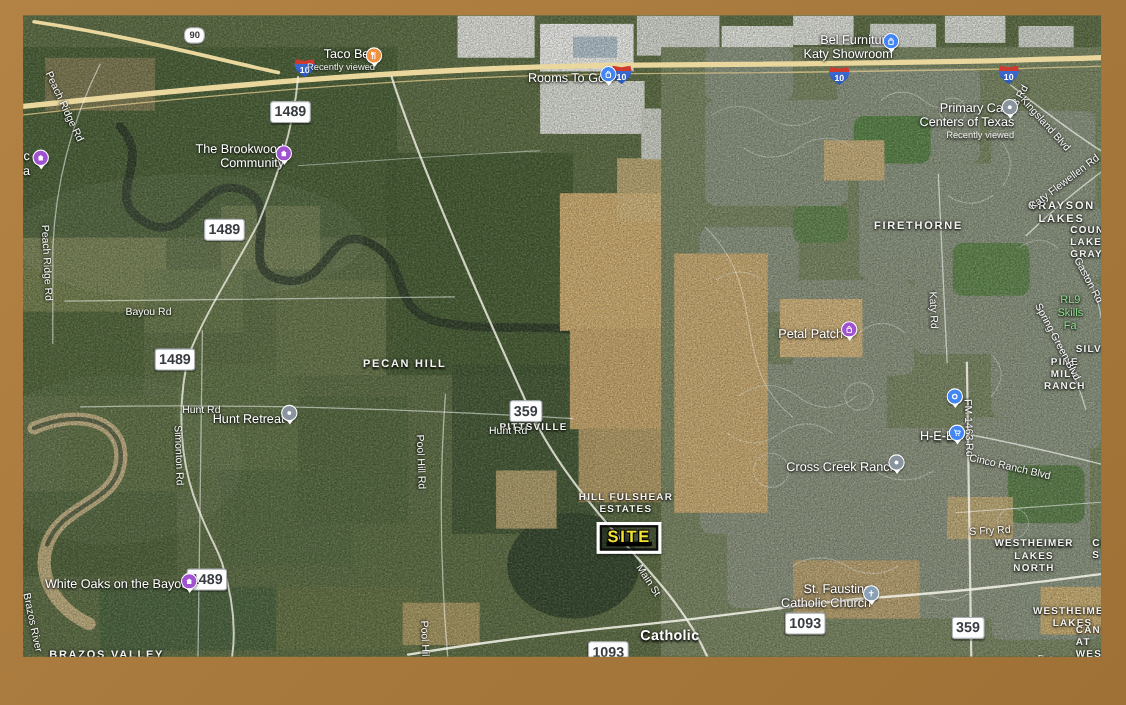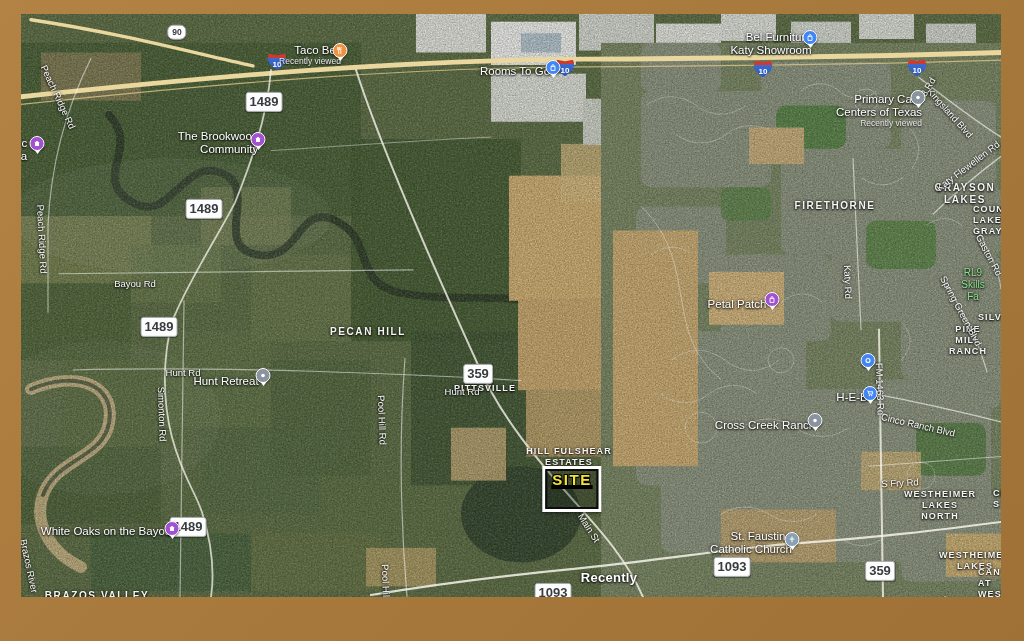--- a/index.html
+++ b/index.html
@@ -51,21 +51,21 @@
         box-shadow:0 1px 1px rgba(0,0,0,.35);}
   .sh-i{position:absolute;transform:translate(-50%,-50%);width:19px;height:17px;
         clip-path:polygon(8% 2%,50% 10%,92% 2%,100% 30%,90% 62%,50% 100%,10% 62%,0% 30%);
         background:linear-gradient(180deg,#cf3a2f 0 28%,#3b6ad0 28%,#2d57b4 100%);
         color:#fff;font-size:8px;font-weight:700;display:flex;align-items:center;
         justify-content:center;padding-top:3px;box-sizing:border-box;
         filter:drop-shadow(0 0 1px rgba(255,255,255,.9));}
   
   .site{position:absolute;transform:translate(-50%,-50%);border:3px solid #fff;
         box-shadow:0 1px 3px rgba(0,0,0,.6);}
-  .site-inner{border:2px solid #0d0d0d;background:rgba(22,30,17,.3);padding:0 5px 18px;}
+  .site-inner{border:2px solid #0d0d0d;background:rgba(22,30,17,.3);padding:0 5px 1px;}
   .site-text{font-size:15px;font-weight:800;letter-spacing:1.5px;color:#F2E431;
         text-decoration:underline;text-decoration-thickness:2px;text-decoration-color:#000;
         text-shadow:1px 1px 0 #000,-1px -1px 0 #000,1px -1px 0 #000,-1px 1px 0 #000;}
   .mk-c svg{display:block}
 </style>
 </head>
 <body>
 
 <div class="map">
 
@@ -244,21 +244,21 @@
   <div class="lbl district sm" style="left:919px;top:491px">WESTHEIMER
 LAKES NORTH</div>
   <div class="lbl district sm edgeL" style="left:972px;top:485px">CI
 S</div>
   <div class="lbl district sm" style="left:954px;top:547px">WESTHEIMER
 LAKES</div>
   <div class="lbl district sm edgeL" style="left:957px;top:575px">CANYON
 AT WEST
 LAK</div>
   <div class="lbl park" style="left:952px;top:271px">RL9 Skills Fa</div>
-  <div class="lbl town" style="left:588px;top:564px">Recently</div>
+  <div class="lbl town" style="left:588px;top:564px">Catholic</div>
 
   <div class="lbl road" style="left:37px;top:83px;transform:translate(-50%,-50%) rotate(65deg)">Peach Ridge Rd</div>
   <div class="lbl road" style="left:21px;top:225px;transform:translate(-50%,-50%) rotate(87deg)">Peach Ridge Rd</div>
   <div class="lbl road" style="left:114px;top:270px">Bayou Rd</div>
   <div class="lbl road" style="left:141px;top:400px;transform:translate(-50%,-50%) rotate(88deg)">Simonton Rd</div>
   <div class="lbl road" style="left:162px;top:359px">Hunt Rd</div>
   <div class="lbl road" style="left:441px;top:378px">Hunt Rd</div>
   <div class="lbl road" style="left:361px;top:406px;transform:translate(-50%,-50%) rotate(88deg)">Pool Hill Rd</div>
   <div class="lbl road" style="left:365px;top:575px;transform:translate(-50%,-50%) rotate(88deg)">Pool Hill Rd</div>
   <div class="lbl road" style="left:568px;top:514px;transform:translate(-50%,-50%) rotate(57deg)">Main St</div>

